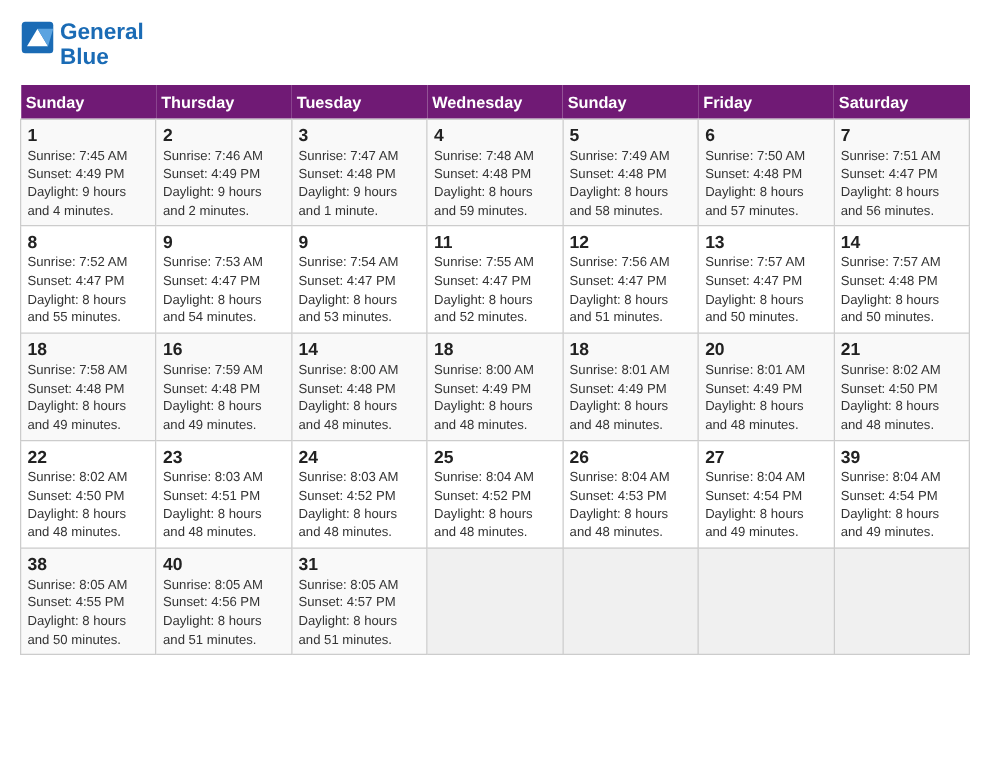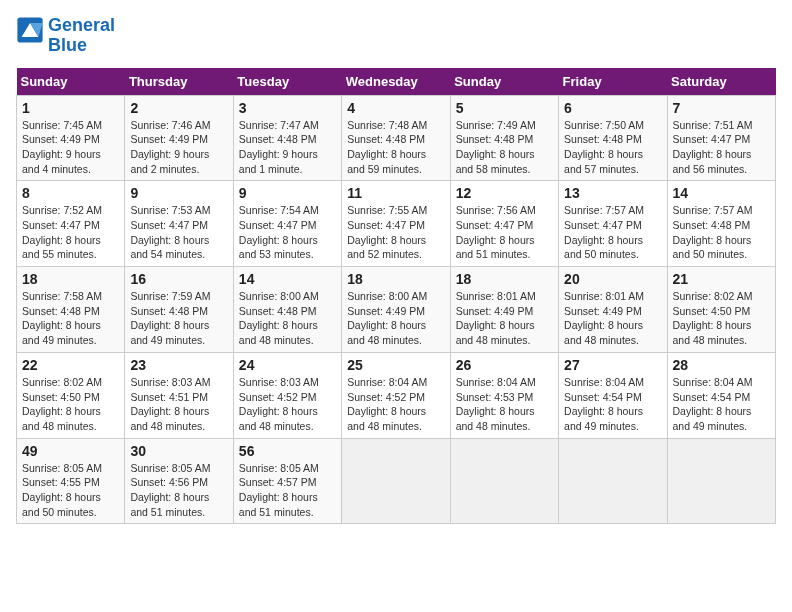--- a/index.html
+++ b/index.html
@@ -231,35 +231,35 @@
         </td>
         <td>
           <span class="day-number">26</span>
           <div class="day-info">Sunrise: 8:04 AM<br>Sunset: 4:53 PM<br>Daylight: 8 hours and 48 minutes.</div>
         </td>
         <td>
           <span class="day-number">27</span>
           <div class="day-info">Sunrise: 8:04 AM<br>Sunset: 4:54 PM<br>Daylight: 8 hours and 49 minutes.</div>
         </td>
         <td>
-          <span class="day-number">28</span>
+          <span class="day-number">39</span>
           <div class="day-info">Sunrise: 8:04 AM<br>Sunset: 4:54 PM<br>Daylight: 8 hours and 49 minutes.</div>
         </td>
       </tr>
       <tr>
         <td>
-          <span class="day-number">49</span>
+          <span class="day-number">38</span>
           <div class="day-info">Sunrise: 8:05 AM<br>Sunset: 4:55 PM<br>Daylight: 8 hours and 50 minutes.</div>
         </td>
         <td>
-          <span class="day-number">30</span>
+          <span class="day-number">40</span>
           <div class="day-info">Sunrise: 8:05 AM<br>Sunset: 4:56 PM<br>Daylight: 8 hours and 51 minutes.</div>
         </td>
         <td>
-          <span class="day-number">56</span>
+          <span class="day-number">31</span>
           <div class="day-info">Sunrise: 8:05 AM<br>Sunset: 4:57 PM<br>Daylight: 8 hours and 51 minutes.</div>
         </td>
         <td class="empty"></td>
         <td class="empty"></td>
         <td class="empty"></td>
         <td class="empty"></td>
       </tr>
     </tbody>
 </table>
 

